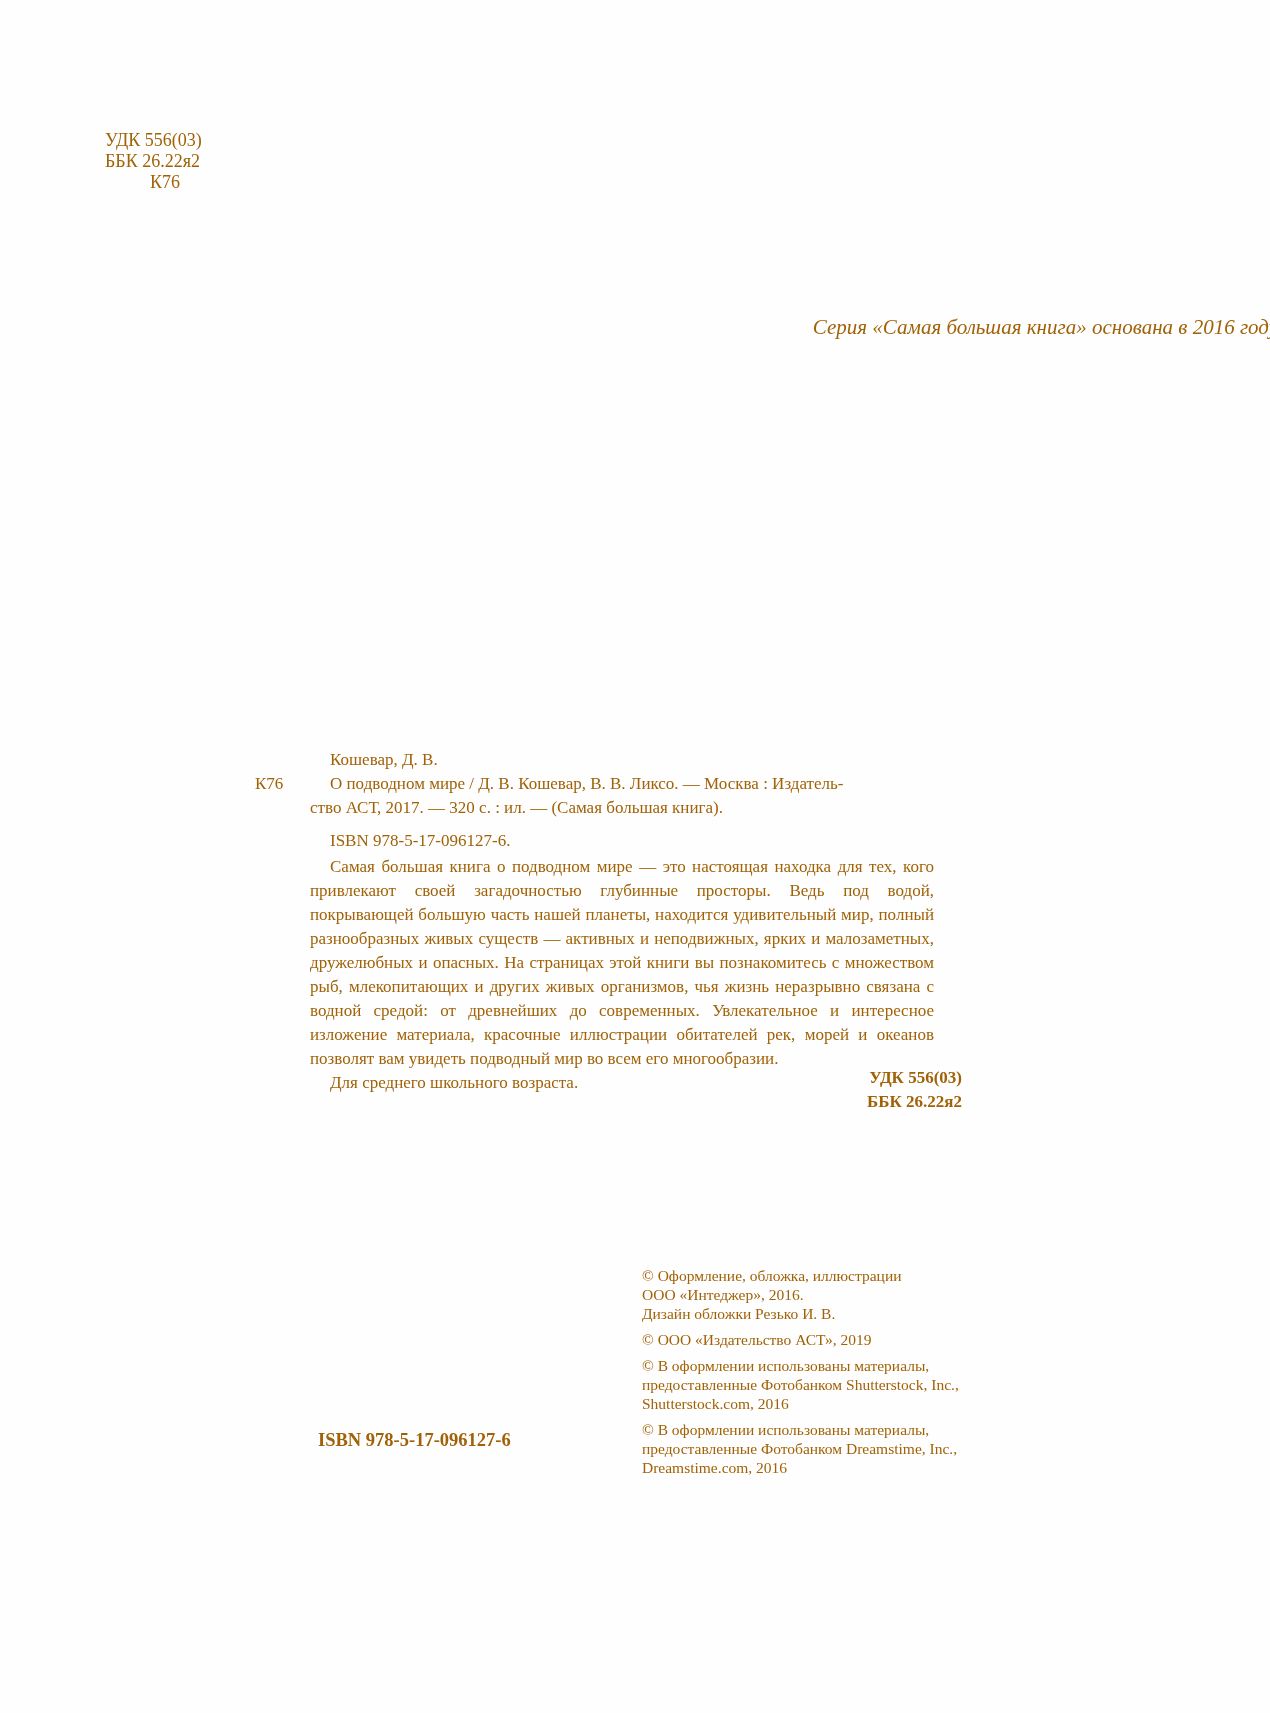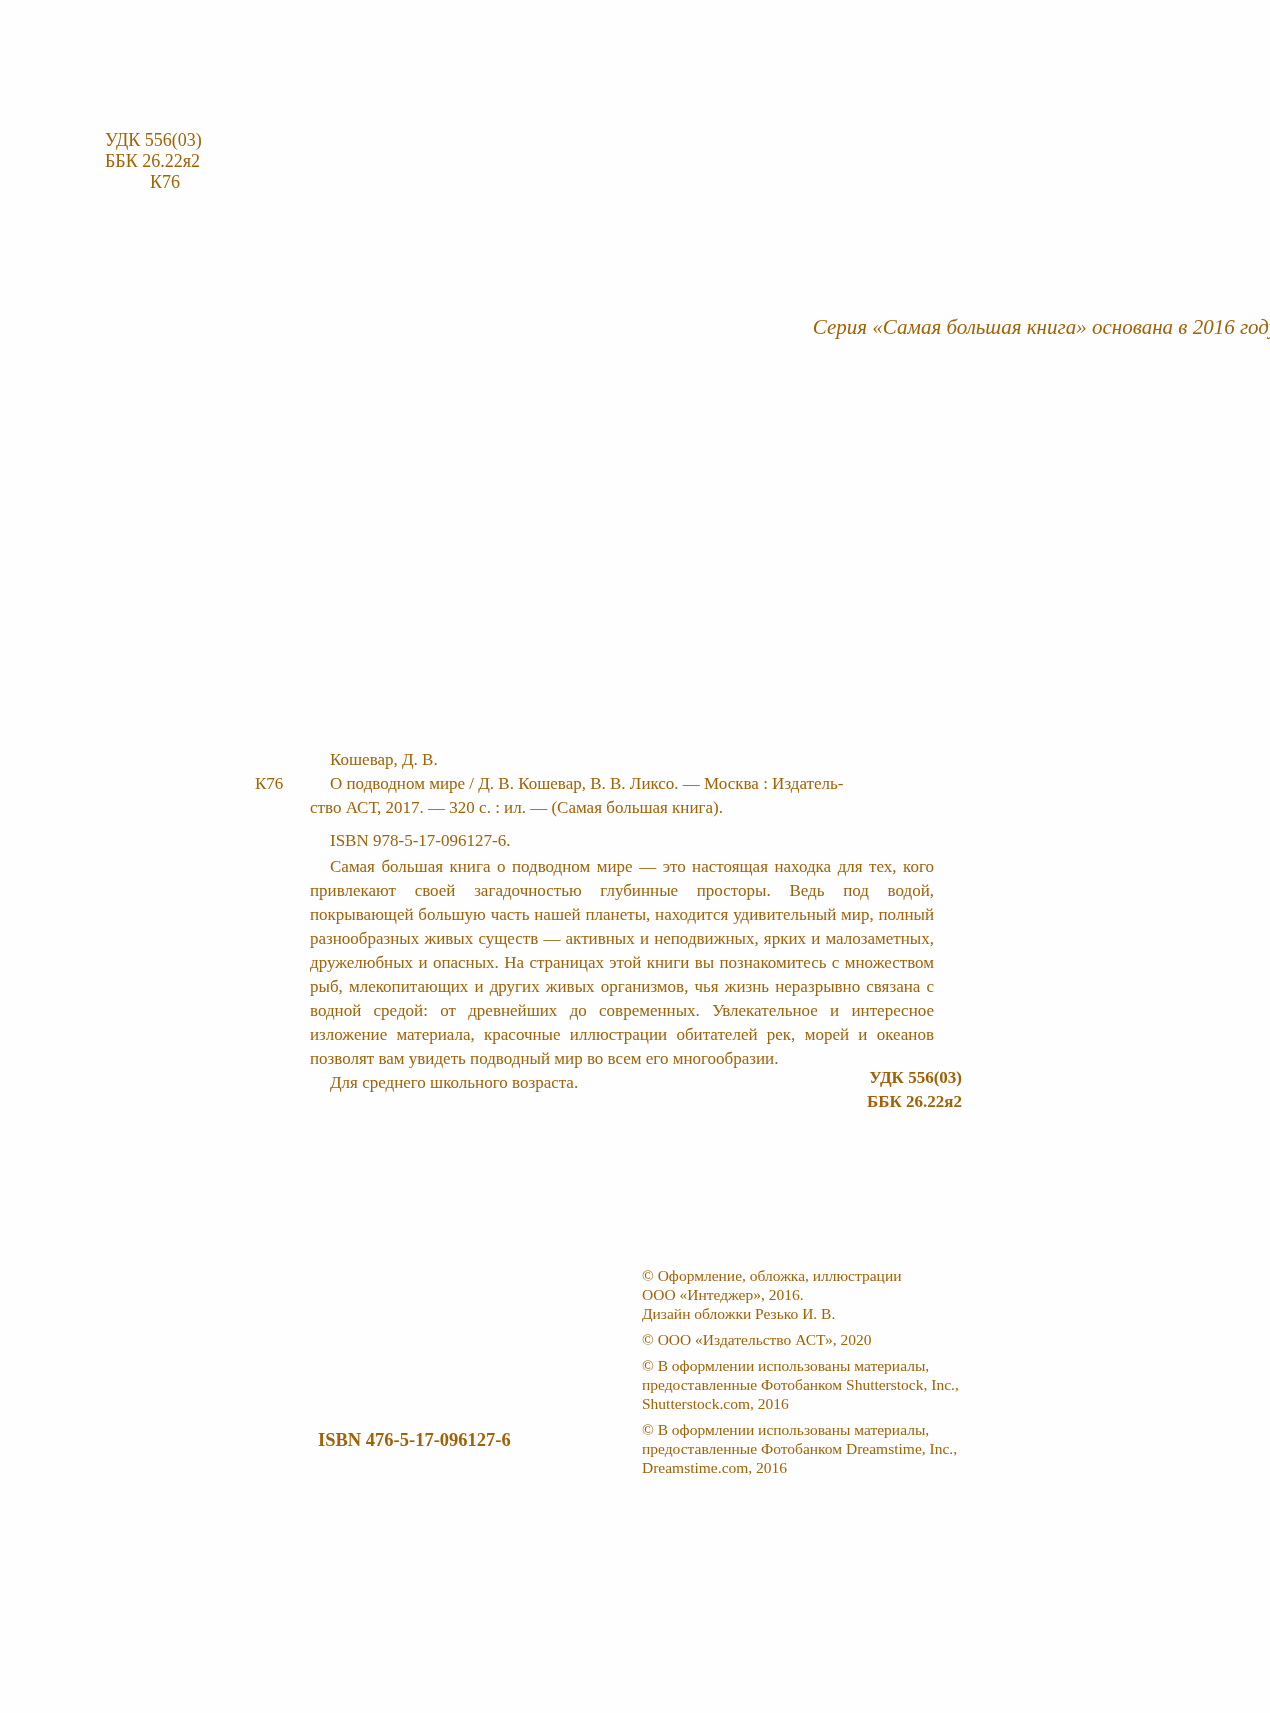--- a/index.html
+++ b/index.html
@@ -135,24 +135,24 @@
 
   <div class="right-meta">
     <div>УДК 556(03)</div>
     <div>ББК 26.22я2</div>
   </div>
 
   <div class="copyright-col">
     <p>© Оформление, обложка, иллюстрации
 ООО «Интеджер», 2016.
 Дизайн обложки Резько И. В.</p>
-    <p>© ООО «Издательство АСТ»,  2020</p>
+    <p>© ООО «Издательство АСТ»,  2019</p>
     <p>© В оформлении использованы материалы,
 предоставленные Фотобанком Shutterstock, Inc.,
 Shutterstock.com, 2016</p>
     <p>© В оформлении использованы материалы,
 предоставленные Фотобанком Dreamstime, Inc.,
 Dreamstime.com, 2016</p>
   </div>
 
-  <div class="isbn-bottom">ISBN  476-5-17-096127-6</div>
+  <div class="isbn-bottom">ISBN  978-5-17-096127-6</div>
 
 </div>
 
 </body></html>

